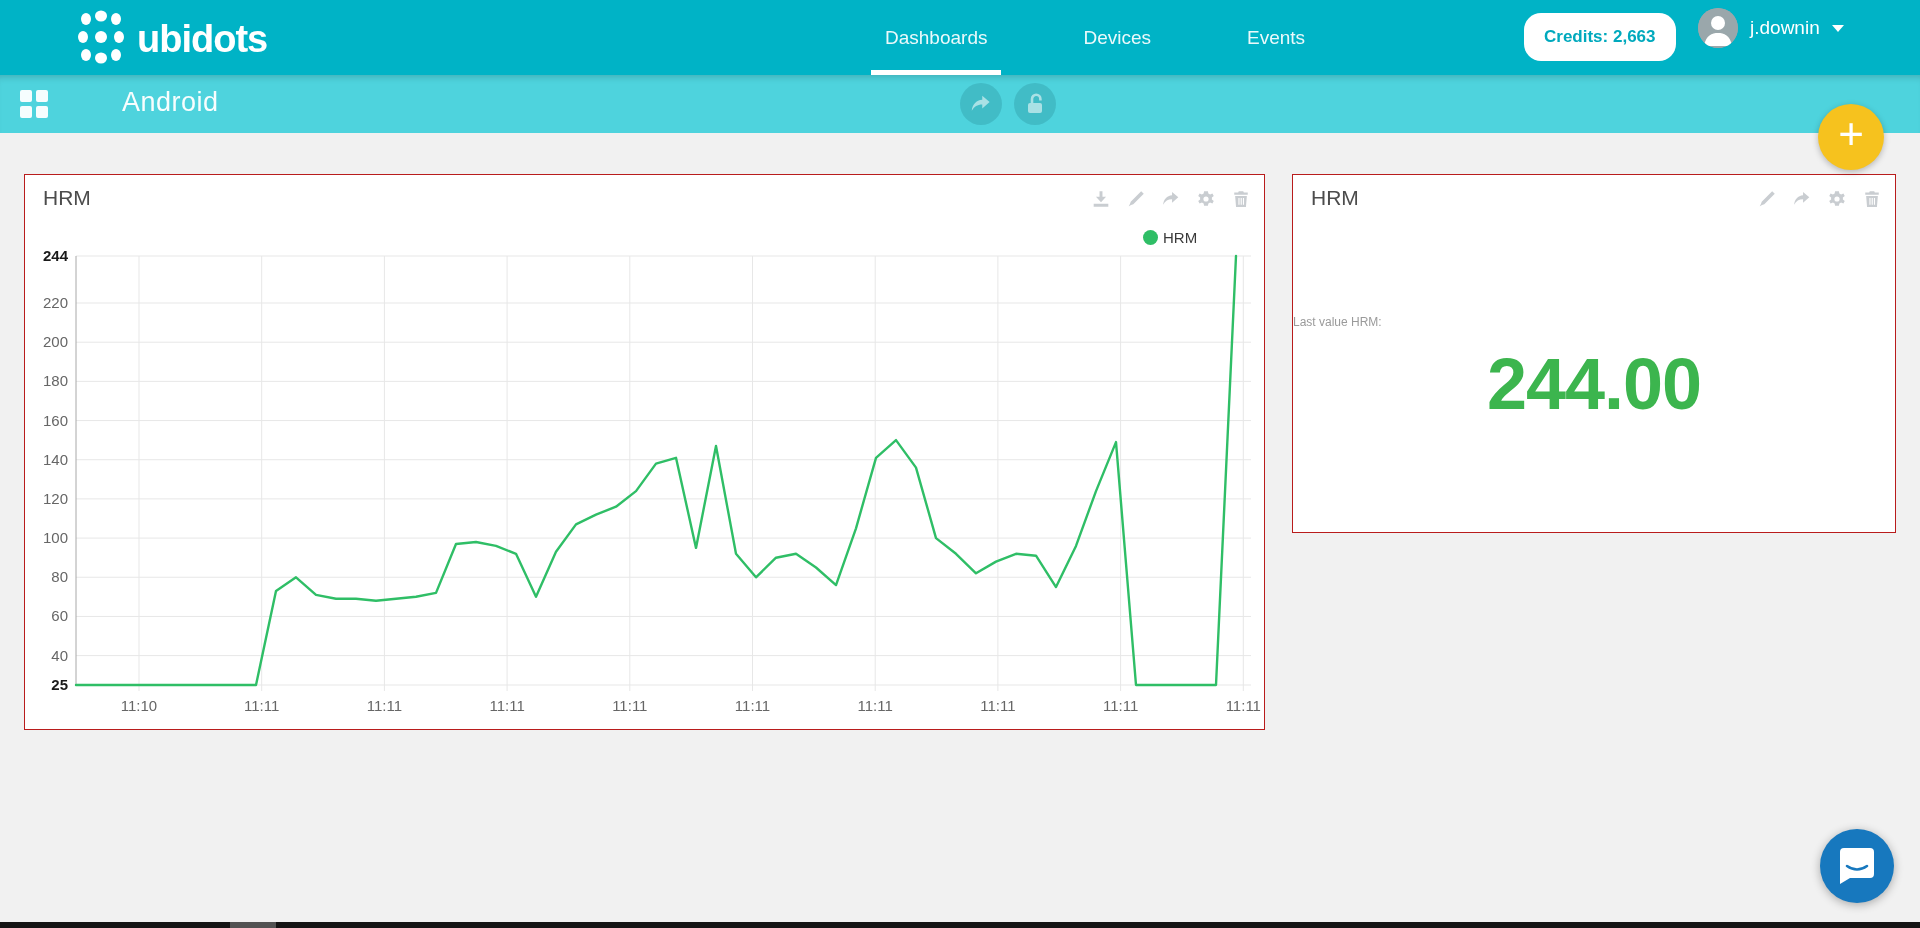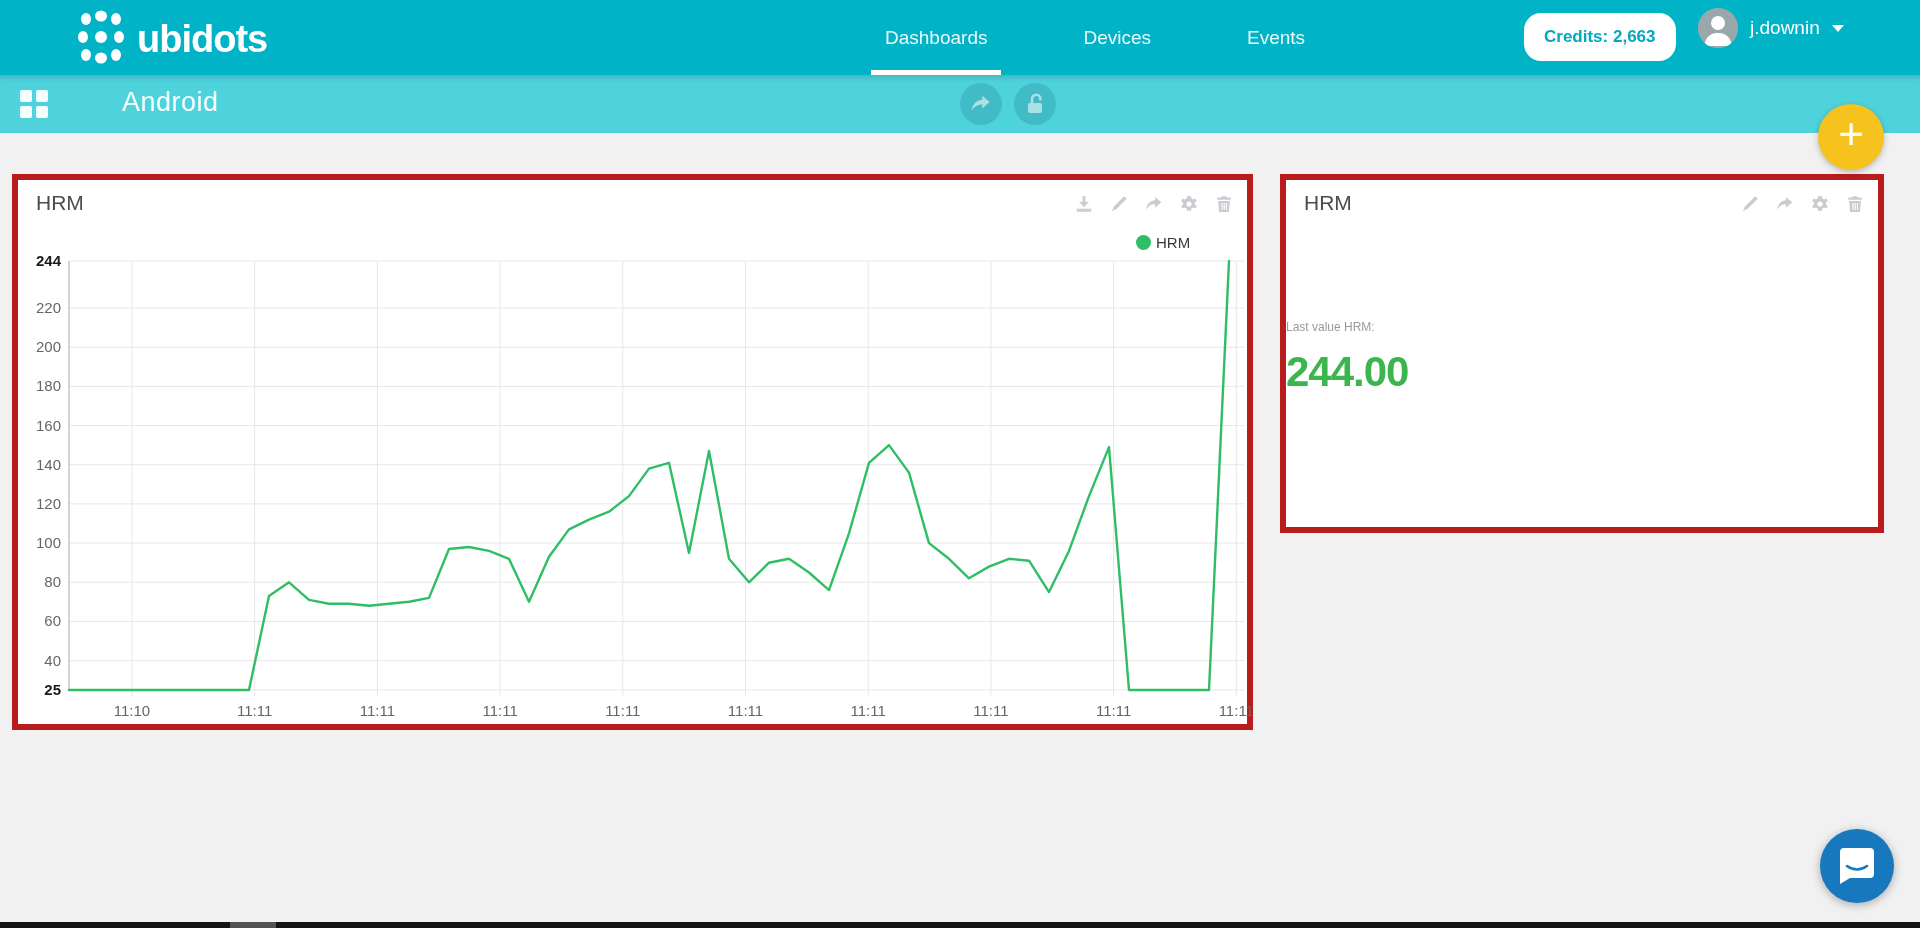--- a/index.html
+++ b/index.html
@@ -25,38 +25,38 @@
   
   .subbar { position:absolute; left:0; top:75px; width:1920px; height:58px; background:#4ed3dd; box-shadow: inset 0 7px 7px -5px rgba(0,0,0,.18); z-index:4; }
   .grid-icon { position:absolute; left:20px; top:15px; width:28px; height:28px; display:grid; grid-template-columns:12px 12px; grid-template-rows:12px 12px; gap:4px; cursor:pointer; }
   .grid-icon span { background:#fff; border-radius:2px; opacity:.95; }
   .dash-title { position:absolute; left:122px; top:12px; color:rgba(255,255,255,.96); font-size:27px; font-weight:300; letter-spacing:.5px; }
   .subbar-circle { position:absolute; top:8px; width:42px; height:42px; border-radius:50%; background:rgba(0,70,80,.16); display:flex; align-items:center; justify-content:center; cursor:pointer; }
   .subbar-circle svg { fill:rgba(255,255,255,.55); stroke:rgba(255,255,255,.55); }
   
   .fab { position:absolute; left:1818px; top:104px; width:66px; height:66px; border-radius:50%; background:#f6c21e; color:#fff; font-size:44px; font-weight:300; line-height:60px; text-align:center; box-shadow:0 2px 6px rgba(0,0,0,.25); cursor:pointer; z-index:6; }
   
-  .card { position:absolute; background:#fff; border:6px solid #b91c1c; }
+  .card { position:absolute; background:#fff; border:1px solid #b91c1c;margin-left:12px; }
   .card-chart  { left:12px;   top:174px; width:1241px; height:556px; }
   .card-metric { left:1280px; top:174px; width:604px;  height:359px; }
   .card-title { position:absolute; left:18px; top:11px; font-size:21px; font-weight:300; color:#4c4c4c; }
   .toolbar { position:absolute; right:14px; top:15px; display:flex; gap:17px; }
   .toolbar .tb-icon { width:18px; height:18px; cursor:pointer; }
   .toolbar svg { fill:#c9cdd1; width:100%; height:100%; }
   
   .chart-svg { position:absolute; left:0; top:0; }
   .legend { position:absolute; left:1118px; top:54px; display:flex; align-items:center; gap:5px; }
   .legend-dot { width:15px; height:15px; border-radius:50%; }
   .legend-label { font-size:15px; color:#3a3a3a; }
   .yticklab { font-size:15px; fill:#666; }
   .yticklab.bold { font-weight:bold; fill:#1a1a1a; }
   .xticklab { font-size:15px; fill:#666; }
   
   .metric-caption { position:absolute; left:0; top:140px; width:100%; text-align:left; font-size:12px; color:#9a9a9a; }
-  .metric-value { position:absolute; left:0; top:168px; width:100%; font-size:42px; font-weight:bold; letter-spacing:-1px; }
+  .metric-value { position:absolute; left:0; top:168px; width:100%; text-align:center; font-size:72px; font-weight:bold; letter-spacing:-1px; }
   
   .chat-bubble { position:absolute; left:1820px; top:829px; width:74px; height:74px; border-radius:50%; background:#1778be; box-shadow:0 2px 10px rgba(0,0,0,.3); display:flex; align-items:center; justify-content:center; cursor:pointer; z-index:6; }
   
   .bottom-strip { position:absolute; left:0; bottom:0; width:1920px; height:6px; background:#141414; z-index:7; }
   .bottom-strip-seg { position:absolute; left:230px; top:0; width:46px; height:6px; background:#525252; }
 </style>
 </head>
 <body>
 
 <div class="topbar">

